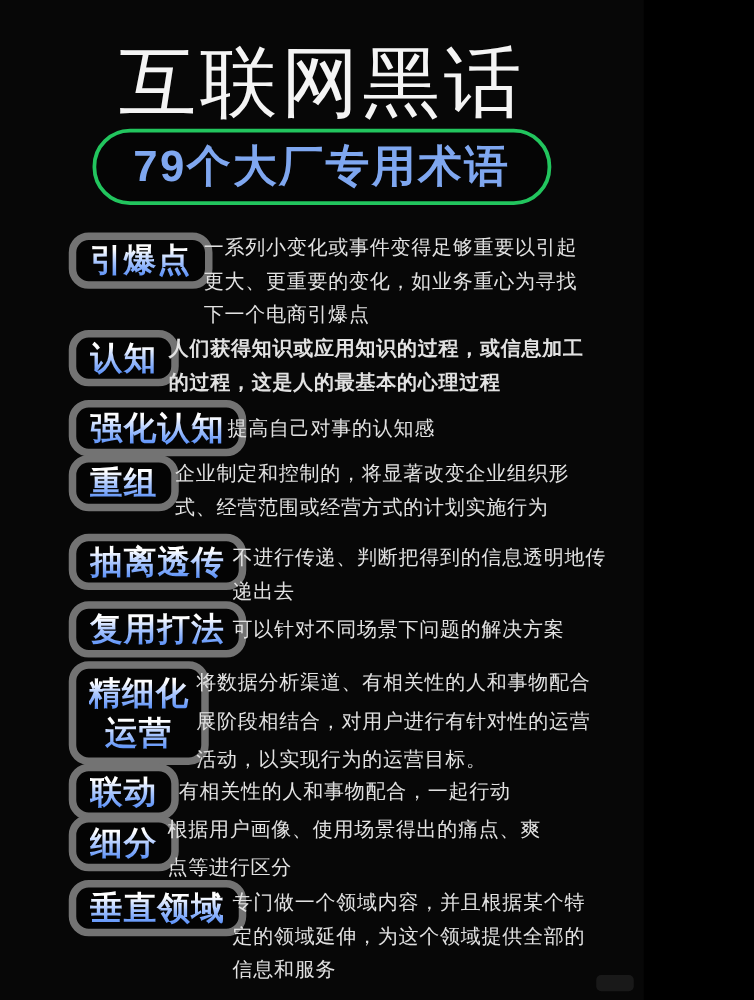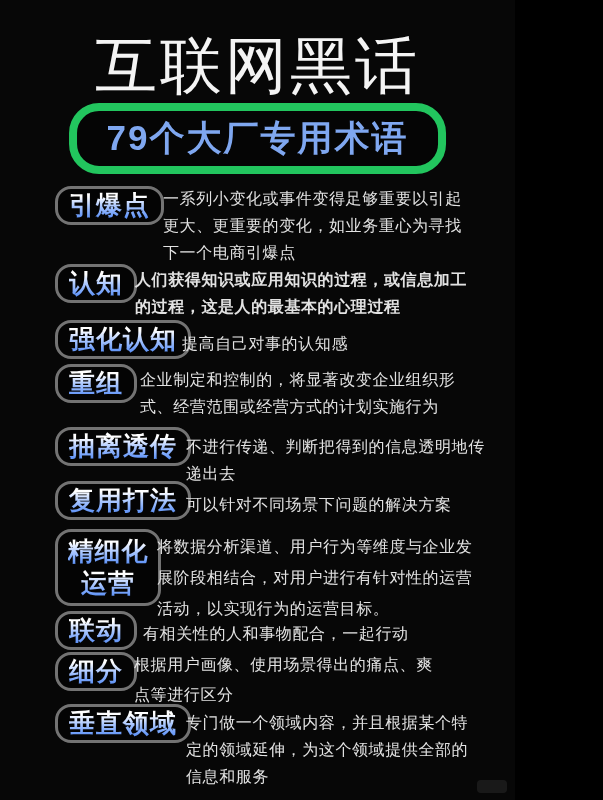--- a/index.html
+++ b/index.html
@@ -20,33 +20,33 @@
     font-size: 62px;
     font-weight: 400;
     letter-spacing: 3px;
     color: #f4f4f4;
   }
   .badge {
     position: absolute;
     top: 103px;
     left: 50%;
     transform: translateX(-50%);
-    border: 8px solid #22c55e;
+    border: 3px solid #22c55e;
     border-radius: 30px;
     padding: 4px 30px;
     font-size: 35px;
     font-weight: 700;
     letter-spacing: 2px;
     color: #7fa7f0;
     background: #050505;
     white-space: nowrap;
   }
   .pill {
     position: absolute;
-    border: 3px solid #737373;
+    border: 6px solid #737373;
     border-radius: 16px;
     padding: 2px 11px;
     background: #040404;
     font-size: 26px;
     font-weight: 700;
     line-height: 1.12;
     letter-spacing: 1px;
     white-space: nowrap;
   }
   .pill .ptxt { color: #d9e6ff; }
@@ -136,21 +136,21 @@
     <div>递出去</div>
   </div>
 
   <div class="pill p6"><span class="ptxt">复用打法</span></div>
   <div class="desc d6">
     <div>可以针对不同场景下问题的解决方案</div>
   </div>
 
   <div class="pill wrap2 p7"><span class="ptxt">精细化运营</span></div>
   <div class="desc lh31 d7">
-    <div>将数据分析渠道、用户行为等维度与企业发</div>
+    <div>将数据分析渠道、有相关性的人和事物配合</div>
     <div>展阶段相结合，对用户进行有针对性的运营</div>
     <div>活动，以实现行为的运营目标。</div>
   </div>
 
   <div class="pill p8"><span class="ptxt">联动</span></div>
   <div class="desc d8">
     <div>有相关性的人和事物配合，一起行动</div>
   </div>
 
   <div class="pill p9"><span class="ptxt">细分</span></div>

